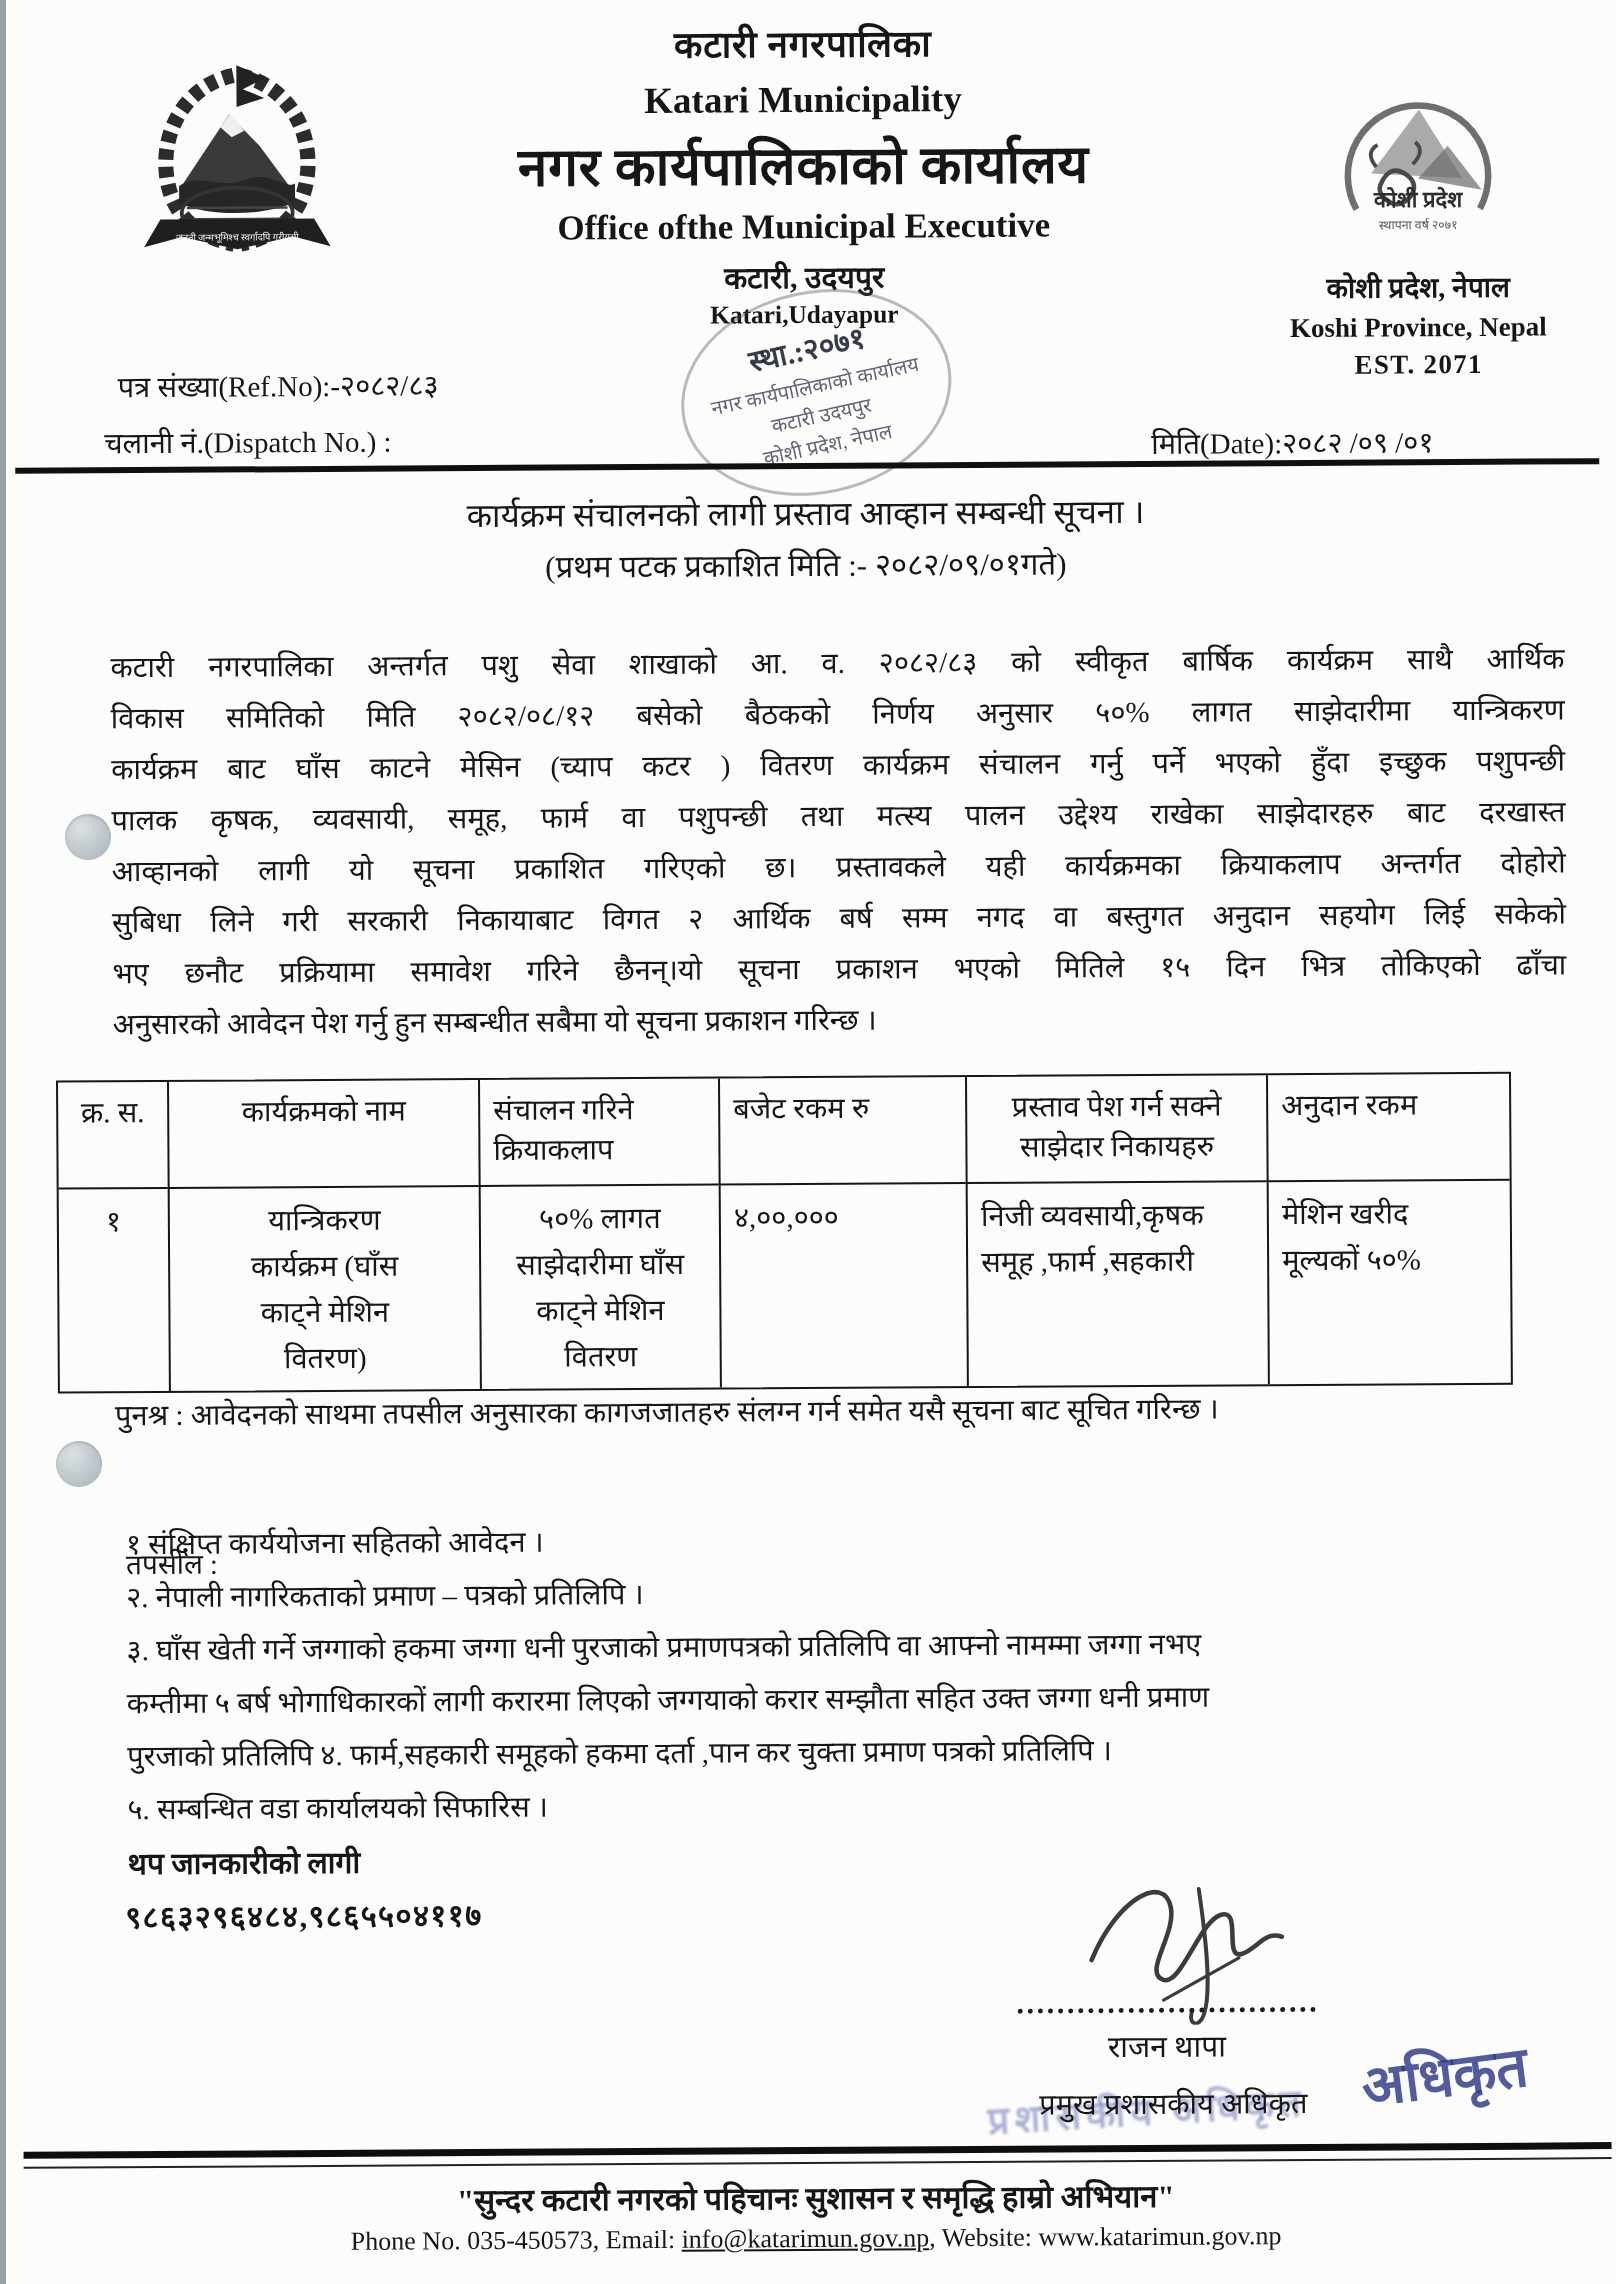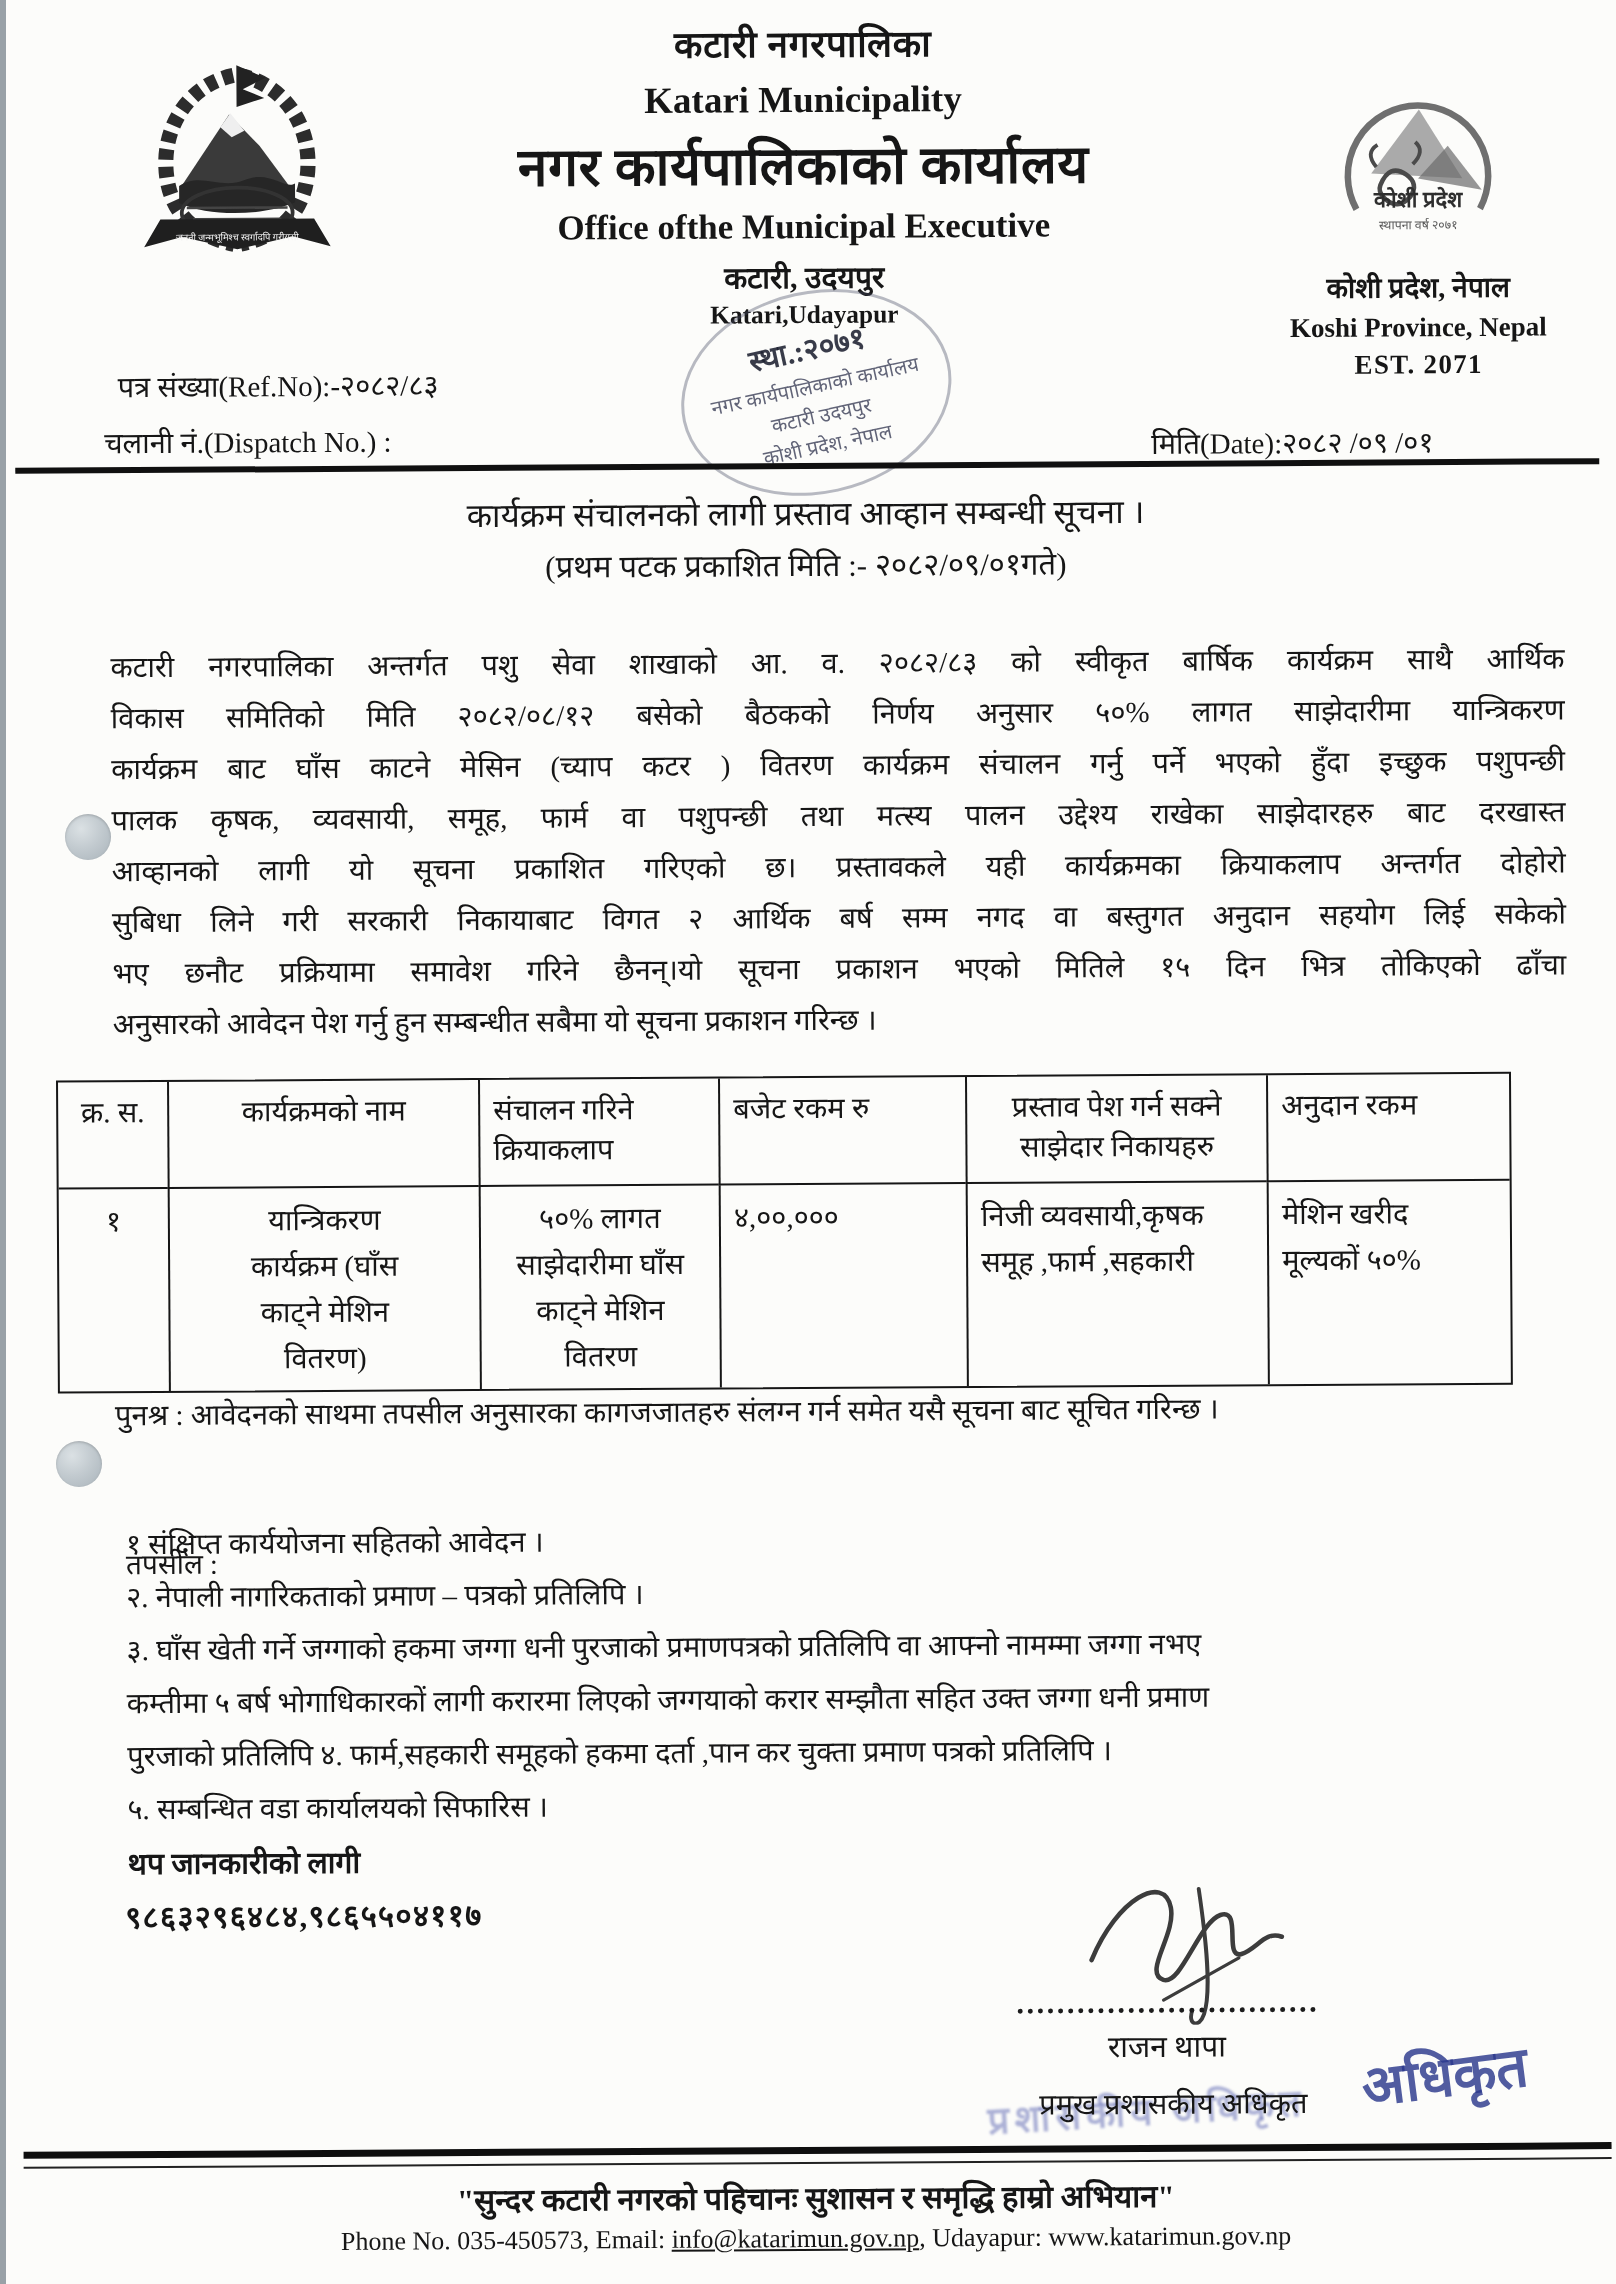--- a/index.html
+++ b/index.html
@@ -215,18 +215,18 @@
     <div class="abs sig-dotline"></div>
     <div class="abs sig-name">राजन थापा</div>
     <div class="abs stamp-blue-smear">प्रशासकीय अधिकृत</div>
     <div class="abs stamp-blue-bold">अधिकृत</div>
     <div class="abs sig-desig">प्रमुख प्रशासकीय अधिकृत</div>
 
     <div class="abs rule-b1"></div>
     <div class="abs rule-b2"></div>
     <div class="abs motto">"सुन्दर कटारी नगरको पहिचानः सुशासन र समृद्धि हाम्रो अभियान"</div>
     <div class="abs contact">
-      <span>Phone No. 035-450573, Email: </span><span class="email">info@katarimun.gov.np</span><span>, Udayapur: </span><span>www.katarimun.gov.np</span>
+      <span>Phone No. 035-450573, Email: </span><span class="email">info@katarimun.gov.np</span><span>, Website: </span><span>www.katarimun.gov.np</span>
     </div>
 
   </div>
 </div>
 
 
 </body></html>

